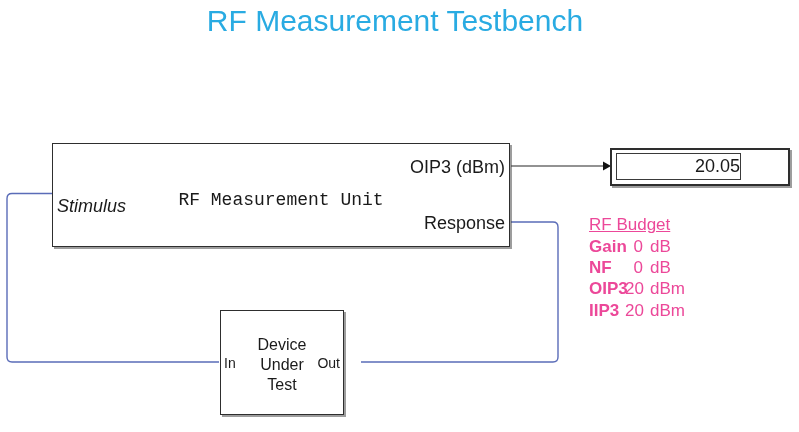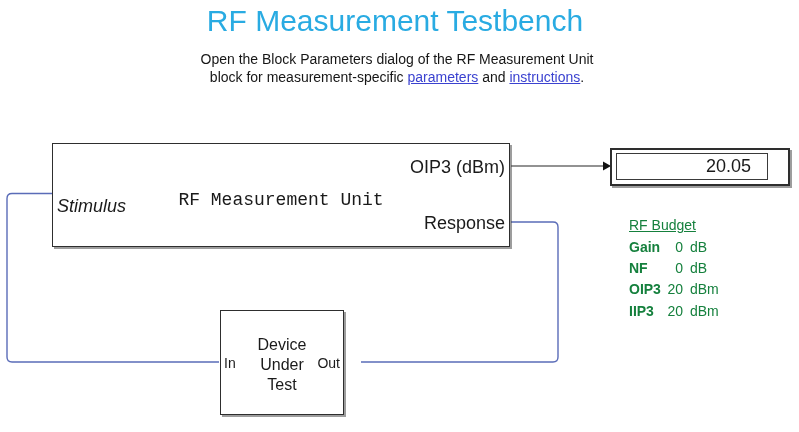--- a/index.html
+++ b/index.html
@@ -52,52 +52,48 @@
   .rfmu .block-name   { position: absolute; left: 0; right: 0; top: 46px; text-align: center; font-family: Liberation Mono, monospace; }
 
   .dut { left: 220px; top: 310px; width: 124px; height: 105px; font-size: 16px; }
   .dut .dut-name { position: absolute; left: 0; right: 0; top: 24px; text-align: center; line-height: 20px; }
   .dut .lbl-in  { left: 3px;  top: 44px; font-size: 14px; line-height: 16px; }
   .dut .lbl-out { right: 3px; top: 44px; font-size: 14px; line-height: 16px; }
 
   .display-block { left: 610px; top: 148px; width: 180px; height: 38px; border-width: 2px; }
   .display-inner {
     position: absolute;
-    left: 4px; top: 3px; width: 152px; height: 27px;
+    left: 4px; top: 3px; width: 125px; height: 27px;
     border: 1.2px solid #3a3a3a;
     box-sizing: border-box;
     font-size: 18px;
     line-height: 24px;
     text-align: right;
-    padding-right: 16px;
+    padding-right: 0;
     background: #ffffff;
   }
   
-  .rf-budget { position: absolute; left: 629px; top: 214px; font-size: 14px; color: #15803d; }
+  .rf-budget { position: absolute; left: 589px; top: 214px; font-size: 17px; color: #ec4899; }
   .rf-budget .budget-title { text-decoration: underline; line-height: 22px; }
   .budget-row { display: flex; height: 21.4px; align-items: center; }
   .budget-row .b-label { width: 36px; font-weight: bold; }
   .budget-row .b-value { width: 18px; text-align: right; }
   .budget-row .b-unit  { padding-left: 7px; }
   
   .wires { position: absolute; left: 0; top: 0; width: 799px; height: 432px; pointer-events: none; }
   .wires path { fill: none; pointer-events: visibleStroke; }
   .wire-blue  { stroke: var(--wire, #5A6CB8); stroke-width: 1.4; }
   .wire-gray  { stroke: var(--signal, #6E6E6E); stroke-width: 1.5; }
 </style>
 </head>
 <body>
 
 <div class="canvas">
 
   <div class="diagram-title">RF Measurement Testbench</div>
-  <div class="diagram-subtitle">
-    <span>Open the Block Parameters dialog of the RF Measurement Unit</span><br>
-    <span>block for measurement-specific </span><a>parameters</a><span> and </span><a>instructions</a><span>.</span>
-  </div>
 
   <svg class="wires" viewBox="0 0 799 432">
     <path class="wire-blue" d="M 52 193.5 L 12 193.5 Q 7 193.5 7 198.5 L 7 357 Q 7 362 12 362 L 219 362"></path>
     <path class="wire-blue" d="M 511 222 L 553 222 Q 558 222 558 227 L 558 357 Q 558 362 553 362 L 361 362"></path>
     <path class="wire-gray" d="M 511 166 L 603 166"></path>
     <polygon points="603,161.5 611,166 603,170.5" fill="#111111"></polygon>
   </svg>
 
   <div class="sim-block rfmu">
     <span class="port-label lbl-stimulus">Stimulus</span>

